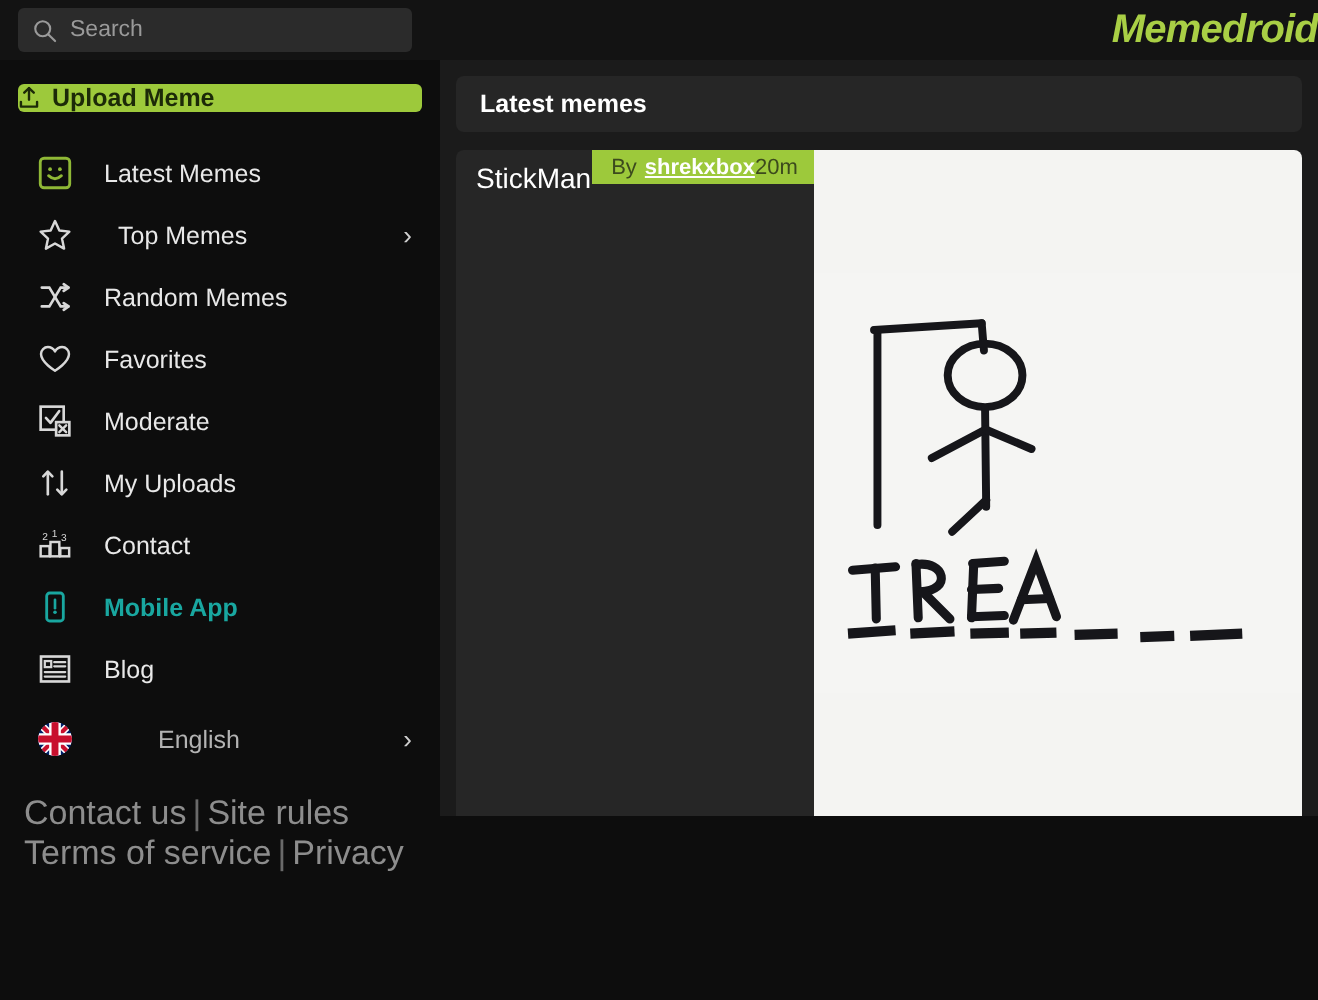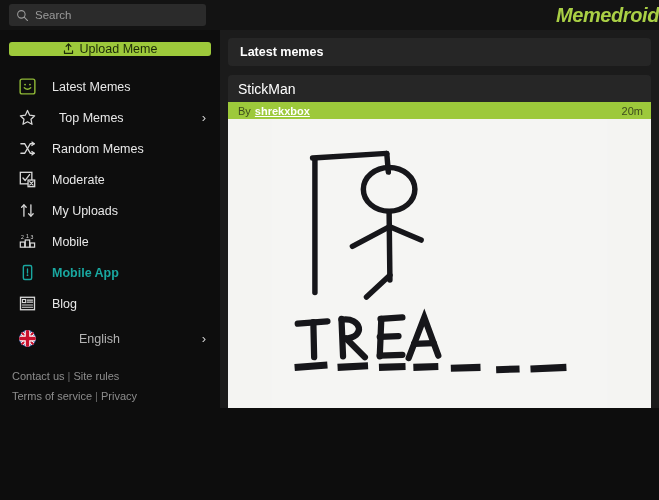--- a/index.html
+++ b/index.html
@@ -67,22 +67,22 @@
     padding-top: 12px;
     position: relative;
   }
   .upload-btn {
     margin: 0 9px;
     height: 28px;
     background: #9dc93b;
     border: 0; border-radius: 3px;
     color: #1c2a08;
     font-family: "Liberation Sans", sans-serif;
-    font-size: 12.5px; font-weight: normal;
-    display: flex; align-items: center; justify-content: center;
+    font-size: 12.5px; font-weight: bold;
+    display: flex; align-items: center; 
     gap: 6px;
     cursor: pointer;
   }
   .upload-btn svg { display: block; }
 
   .hr {
     height: 1px; background: #262626;
     margin: 11px 12px 4px 12px;
   }
   .hr2 { height: 1px; background: #262626; margin: 6px 12px 5px 12px; }
@@ -118,21 +118,21 @@
   .flag {
     width: 17px; height: 17px; border-radius: 50%;
     overflow: hidden; position: relative; display: block;
     background: #012169;
   }
   .lang-label { color: #b3b3b3; }
 
   .footer {
     margin-top: 6px;
     padding: 0 12px;
-    font-size: 11px; line-height: 20px;
+    font-size: 17px; line-height: 20px;
     color: #8d8d8d;
   }
   .footer a { color: #8d8d8d; text-decoration: none; cursor: pointer; }
   .footer .sep { color: #6a6a6a; padding: 0 3px; }
   .teal-rule {
     margin: 6px 12px 0 12px;
     width: 28px; height: 2px; background: #1b5f62;
   }
 
   
@@ -150,21 +150,21 @@
     display: flex; align-items: center;
     padding-left: 12px;
     color: #ffffff;
     font-size: 12.5px; font-weight: bold;
     flex: 0 0 28px;
   }
   .meme-card {
     margin-top: 9px;
     background: #262626;
     border-radius: 4px 4px 0 0;
-    display: flex; flex-direction: column;
+    display: flex; flex-direction: row;
     flex: 1 1 auto;
     min-height: 0;
     overflow: hidden;
   }
   .meme-title {
     height: 27px; flex: 0 0 27px;
     display: flex; align-items: center;
     padding-left: 10px;
     color: #ffffff; font-size: 14px;
   }
@@ -255,20 +255,28 @@
               <path d="M2 4 L6 4 L12 14 L16 14" fill="none" stroke="#d8d8d8" stroke-width="1.4" stroke-linecap="round"></path>
               <path d="M2 14 L6 14 L12 4 L16 4" fill="none" stroke="#d8d8d8" stroke-width="1.4" stroke-linecap="round"></path>
               <path d="M13.6 2.2 L16.2 4 L13.6 5.8" fill="none" stroke="#d8d8d8" stroke-width="1.4" stroke-linecap="round" stroke-linejoin="round"></path>
               <path d="M13.6 12.2 L16.2 14 L13.6 15.8" fill="none" stroke="#d8d8d8" stroke-width="1.4" stroke-linecap="round" stroke-linejoin="round"></path>
             </svg>
           </span>
           <span class="nav-label">Random Memes</span>
         </div>
 
 
+        <div class="nav-item">
+          <span class="nav-ico">
+            <svg width="17" height="17" viewBox="0 0 18 18">
+              <path d="M9 15.2 C9 15.2 1.6 10.8 1.6 6.4 C1.6 4.2 3.3 2.7 5.2 2.7 C6.8 2.7 8.2 3.7 9 5 C9.8 3.7 11.2 2.7 12.8 2.7 C14.7 2.7 16.4 4.2 16.4 6.4 C16.4 10.8 9 15.2 9 15.2 Z" fill="none" stroke="#d8d8d8" stroke-width="1.3" stroke-linejoin="round"></path>
+            </svg>
+          </span>
+          <span class="nav-label">Favorites</span>
+        </div>
 
         <div class="nav-item">
           <span class="nav-ico">
             <svg width="17" height="17" viewBox="0 0 18 18">
               <rect x="1.4" y="1.4" width="12.2" height="12.2" fill="none" stroke="#d8d8d8" stroke-width="1.4"></rect>
               <path d="M4.2 7.4 L6.6 10 L11.2 3.8" fill="none" stroke="#d8d8d8" stroke-width="1.4" stroke-linecap="round" stroke-linejoin="round"></path>
               <rect x="9.6" y="9.6" width="7" height="7" fill="#0d0d0d" stroke="#d8d8d8" stroke-width="1.4"></rect>
               <path d="M11.3 11.3 L14.9 14.9 M14.9 11.3 L11.3 14.9" stroke="#d8d8d8" stroke-width="1.3" stroke-linecap="round"></path>
             </svg>
           </span>
@@ -291,21 +299,21 @@
           <span class="nav-ico">
             <svg width="17" height="17" viewBox="0 0 18 18">
               <text x="2.2" y="6.6" font-family="Liberation Sans, sans-serif" font-size="5.4" fill="#d8d8d8">2</text>
               <text x="7.3" y="4.8" font-family="Liberation Sans, sans-serif" font-size="5.4" fill="#d8d8d8">1</text>
               <text x="12.2" y="6.8" font-family="Liberation Sans, sans-serif" font-size="5.4" fill="#d8d8d8">3</text>
               <rect x="1.4" y="9.6" width="4.7" height="5.4" fill="none" stroke="#d8d8d8" stroke-width="1.3"></rect>
               <rect x="6.6" y="7.4" width="4.7" height="7.6" fill="none" stroke="#d8d8d8" stroke-width="1.3"></rect>
               <rect x="11.8" y="10.6" width="4.7" height="4.4" fill="none" stroke="#d8d8d8" stroke-width="1.3"></rect>
             </svg>
           </span>
-          <span class="nav-label">Mobile</span>
+          <span class="nav-label">Contact</span>
         </div>
 
         <div class="nav-item accent">
           <span class="nav-ico">
             <svg width="17" height="17" viewBox="0 0 18 18">
               <rect x="4.6" y="1.6" width="8.8" height="14.8" rx="1.6" fill="none" stroke="#19a7a0" stroke-width="1.5"></rect>
               <path d="M9 5.2 L9 9.6" stroke="#19a7a0" stroke-width="1.4" stroke-linecap="round"></path>
               <circle cx="9" cy="11.8" r="0.95" fill="#19a7a0"></circle>
             </svg>
           </span>

